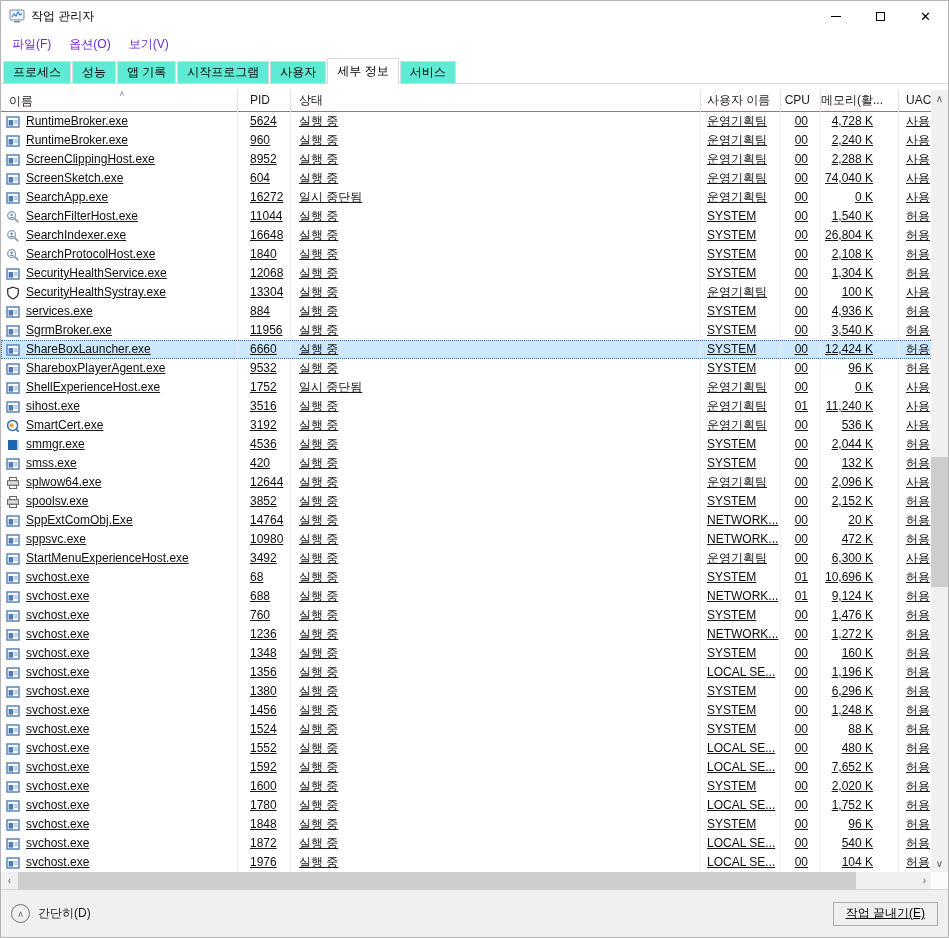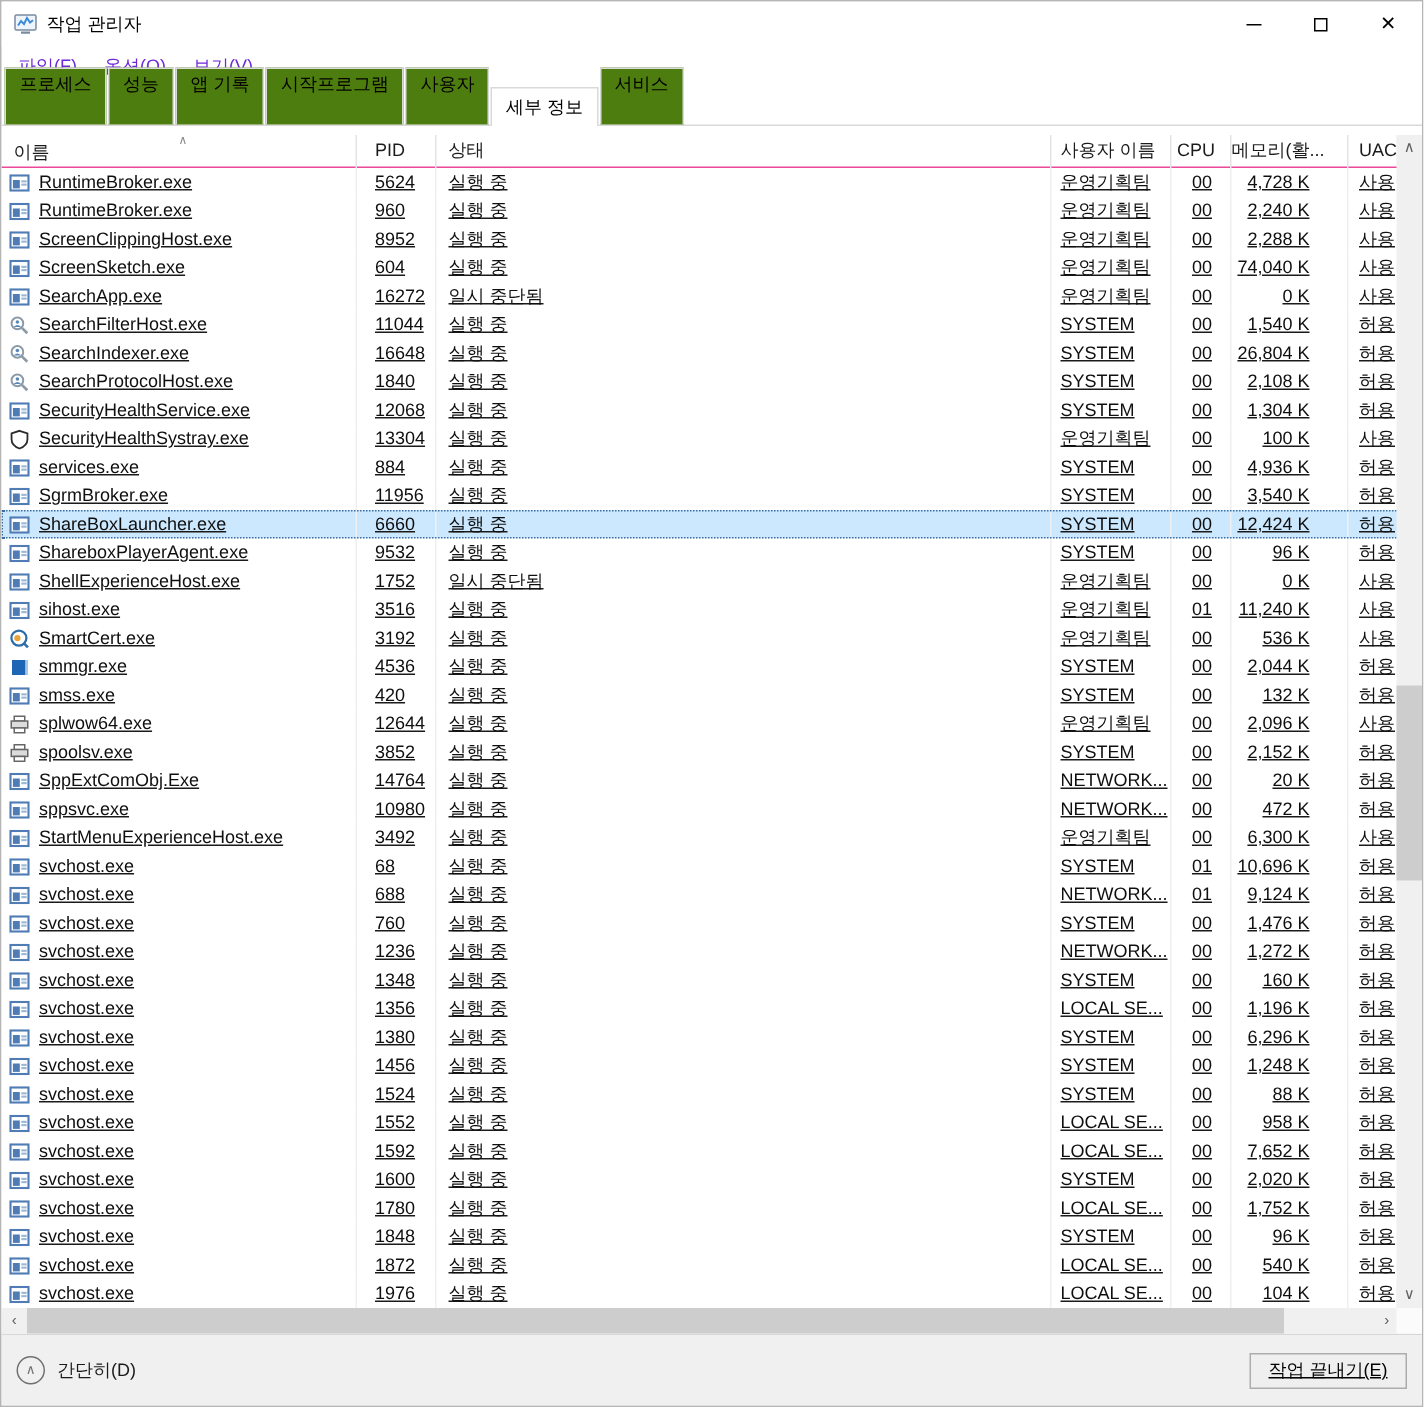--- a/index.html
+++ b/index.html
@@ -17,21 +17,21 @@
   .ctl-min .glyph { width:10px; height:1px; background:#000; }
   .ctl-max .glyph { width:9px; height:9px; border:1px solid #000; }
   .ctl-close { font-size:13px; color:#000; }
 
   
   .menubar { height:26px; display:flex; align-items:center; padding-left:2px; flex:0 0 auto; }
   .menuitem { padding:4px 9px; color:#6d28d9; }
 
   
   .tabbar { height:27px; display:flex; align-items:flex-end; padding-left:2px; border-bottom:1px solid #d9d9d9; flex:0 0 auto; }
-  .tab { height:38px; line-height:21px; padding:0 9px; background:#4d7c0f; border:1px solid #d9d9d9; border-bottom:none; margin-right:1px; color:#000; position:relative; }
+  .tab { height:22px; line-height:21px; padding:0 9px; background:#5eead4; border:1px solid #d9d9d9; border-bottom:none; margin-right:1px; color:#000; position:relative; }
   .tab.active { height:26px; line-height:25px; background:#fff; z-index:2; margin-bottom:-1px; }
 
   .spacer { height:6px; background:#fff; flex:0 0 auto; }
 
   
   .listview { position:relative; height:799px; flex:0 0 auto; background:#fff; }
   .hdr { display:flex; height:22px; width:932px; border-bottom:1px solid #ec4899; position:relative; }
   .hcell { height:22px; line-height:21px; color:#1b1b1b; border-right:1px solid #e3e3e3; overflow:hidden; white-space:nowrap; }
   .rows { width:932px;text-decoration:underline; }
   .row { display:flex; height:19px; width:932px; background:#fff; }
@@ -753,21 +753,21 @@
                 <rect x="8.2" y="5.2" width="3.6" height="1.4" fill="#9ab7d6"></rect>
                 <rect x="8.2" y="7.4" width="3.6" height="1.4" fill="#9ab7d6"></rect>
               </svg>
             </span>
             <span>svchost.exe</span>
           </div>
           <div class="cell c-pid">1552</div>
           <div class="cell c-status">실행 중</div>
           <div class="cell c-user">LOCAL SE...</div>
           <div class="cell c-cpu">00</div>
-          <div class="cell c-mem">958 K</div>
+          <div class="cell c-mem">480 K</div>
           <div class="cell c-uac">허용</div>
         </div>
         <div class="row">
           <div class="cell c-name">
             <span class="ficon">
               <svg width="14" height="14" viewBox="0 0 14 14">
                 <rect x="1" y="2" width="12" height="10" fill="#fff" stroke="#4f7cb4" stroke-width="1.4"></rect>
                 <rect x="2.6" y="5" width="4.6" height="5.6" fill="#4f7cb4"></rect>
                 <rect x="8.2" y="5.2" width="3.6" height="1.4" fill="#9ab7d6"></rect>
                 <rect x="8.2" y="7.4" width="3.6" height="1.4" fill="#9ab7d6"></rect>

